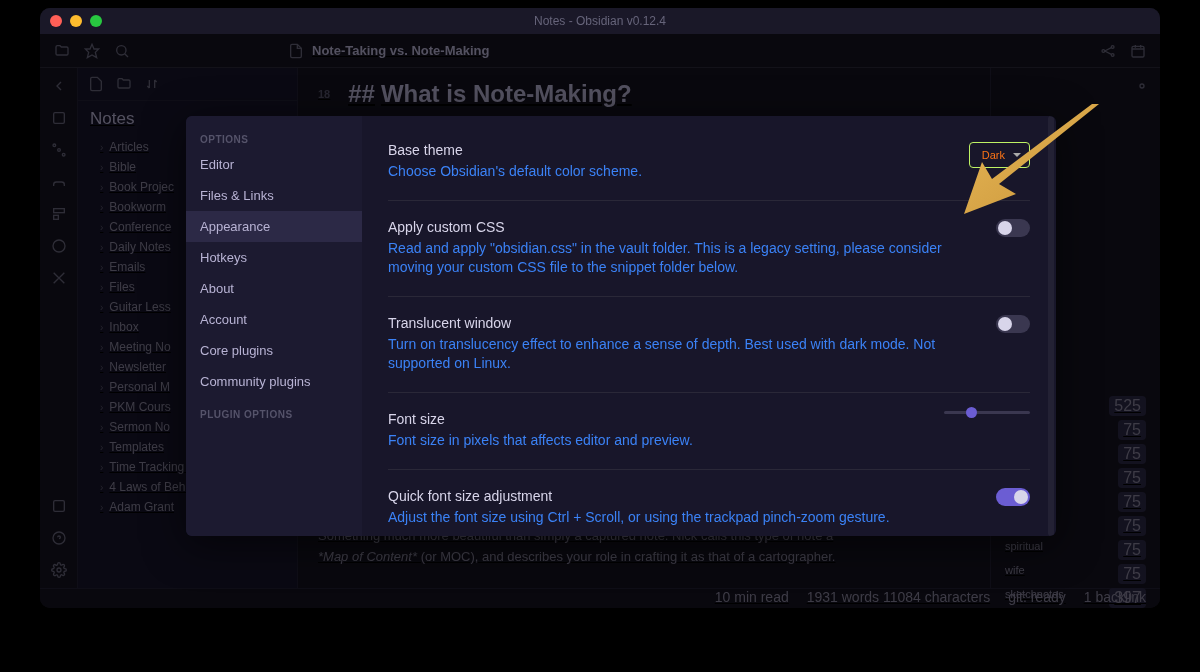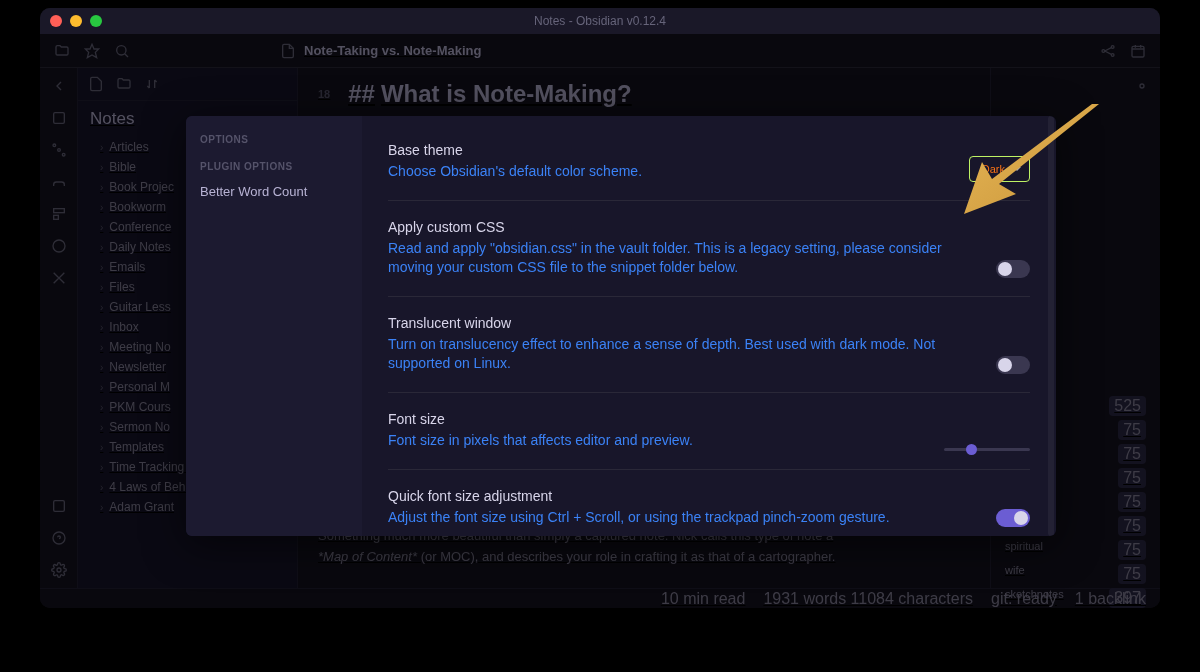--- a/index.html
+++ b/index.html
@@ -3,49 +3,49 @@
 <meta charset="utf-8">
 <style>
 * { margin:0; padding:0; box-sizing:border-box; font-family:-apple-system,BlinkMacSystemFont,"Segoe UI",sans-serif; }
 body { background:#000; display:flex; justify-content:center; align-items:flex-start; padding:8px; }
 .window { width:1120px; height:600px; background:#15131f; border-radius:10px; overflow:hidden; position:relative; box-shadow:0 0 20px rgba(0,0,0,.5);text-decoration:underline; }
 .titlebar { height:26px; display:flex; align-items:center; padding:0 10px; background:#1a1828; position:relative; }
 .traffic { display:flex; gap:8px; }
 .dot { width:12px; height:12px; border-radius:50%; }
 .red{background:#ff5f57}.yellow{background:#febc2e}.green{background:#28c840}
 .apptitle { position:absolute; left:50%; transform:translateX(-50%); color:#66647a; font-size:12px; }
-.toolbar { height:34px; display:flex; align-items:center; border-bottom:1px solid #2a2838; }
+.toolbar { height:34px; display:flex; align-items:center; border-bottom:1px solid #2a2838;gap:8px; }
 .tb-left { display:flex; align-items:center; gap:14px; padding:0 14px; width:230px; }
 .tab { flex:1; display:flex; align-items:center; padding:0 10px; color:#b8b3d4; font-size:13px; font-weight:600; }
 .tb-right { display:flex; gap:14px; padding:0 14px; }
 .ico { width:16px; height:16px; color:#66647a; }
 .body { display:flex; height:calc(100% - 60px - 20px); }
 .ribbon { width:38px; background:#15131f; border-right:1px solid #222033; display:flex; flex-direction:column; align-items:center; padding:10px 0; gap:16px; }
 .sidebar { width:220px; background:#18162a; border-right:1px solid #222033; display:flex; flex-direction:column; }
 .sb-header { padding:8px 10px; display:flex; gap:12px; color:#66647a; border-bottom:1px solid #222033;}
 .sb-title { color:#b8b3d4; font-size:17px; padding:8px 12px; font-weight:500;}
 .sb-list { flex:1; overflow:hidden; font-size:12px; color:#88849c; }
 .sb-item { padding:3px 12px 3px 22px; display:flex; align-items:center; white-space:nowrap; }
 .sb-item::before { content:"›"; margin-right:6px; color:#55536a; font-size:10px;}
 .main { flex:1; display:flex; flex-direction:column; position:relative; }
 .heading { padding:12px 20px; color:#b8b3d4; font-size:24px; font-weight:600; border-bottom:1px solid #222033; display:flex; align-items:center;}
 .line-no{color:#55536a;font-size:11px;margin-right:18px;}
 .content { flex:1; padding:14px 130px 14px 20px; color:#88849c; font-size:13px; line-height:1.6; overflow:hidden;}
 .rightpanel { width:170px; background:#15131f; border-left:1px solid #222033; padding:10px; font-size:11px; color:#88849c;}
 .tag-row{display:flex;justify-content:space-between;padding:2px 4px;}
-.statusbar { height:20px; display:flex; align-items:center; justify-content:flex-end; gap:18px; padding:0 14px; font-size:16px; color:#88849c; border-top:1px solid #222033;}
+.statusbar { height:20px; display:flex; justify-content:flex-end; gap:18px; padding:0 14px; font-size:14px; color:#88849c; border-top:1px solid #222033;}
 
 .backdrop { position:absolute; inset:26px 0 0 0; background:rgba(0,0,0,.55); }
 .modal { position:absolute; top:108px; left:146px; width:870px; height:420px; background:#18162a; border-radius:6px; display:flex; overflow:hidden; box-shadow:0 8px 40px rgba(0,0,0,.6);}
 .modal-side { width:176px; background:#1c1a30; padding:14px 0; font-size:12px; overflow-y:auto;}
 .ms-head { color:#55536a; font-size:10px; letter-spacing:.5px; padding:4px 14px; text-transform:uppercase; font-weight:600;}
 .ms-item { color:#b8b3d4; padding:8px 14px; cursor:pointer; font-size:13px;}
 .ms-item.active { background:#2c2946; }
 .modal-body { flex:1; padding:8px 26px; overflow-y:auto; }
-.setting { padding:18px 0; border-bottom:1px solid #2a2838; display:flex; align-items:flex-end; gap:16px;}
+.setting { padding:18px 0; border-bottom:1px solid #2a2838; display:flex; align-items:flex-start; gap:16px;}
 .setting:last-child{border-bottom:none;}
 .set-text { flex:1; }
 .set-title { color:#d8d5ea; font-size:14px; margin-bottom:4px; }
 .set-desc { color:#3b82f6; font-size:14px; line-height:1.4; }
 .dropdown { border:1px solid #bef264; background:#18162a; color:#f97316; padding:6px 24px 6px 12px; border-radius:4px; font-size:11px; position:relative;}
 .dropdown::after{content:"";position:absolute;right:8px;top:50%;width:0;height:0;border-left:4px solid transparent;border-right:4px solid transparent;border-top:4px solid #aaa;transform:translateY(-50%);}
 .toggle { width:34px; height:18px; background:#3a3750; border-radius:10px; position:relative; cursor:pointer;}
 .toggle::after{content:"";position:absolute;top:2px;left:2px;width:14px;height:14px;background:#d8d5ea;border-radius:50%;}
 .toggle.on{background:#6b5dd3;}
 .toggle.on::after{left:18px;}
@@ -246,24 +246,31 @@
     <span>10 min read</span>
     <span>1931 words 11084 characters</span>
     <span>git: ready</span>
     <span>1 backlink</span>
   </div>
 
   <div class="backdrop"></div>
   <div class="modal">
     <div class="modal-side">
       <div class="ms-head">OPTIONS</div>
+      <div id="ms-list1">
+          <div class="ms-item">Editor</div>
+          <div class="ms-item">Files &amp; Links</div>
+          <div class="ms-item active">Appearance</div>
+          <div class="ms-item">Hotkeys</div>
+          <div class="ms-item">About</div>
+          <div class="ms-item">Account</div>
+          <div class="ms-item">Core plugins</div>
+          <div class="ms-item">Community plugins</div>
+        </div>
       <div class="ms-head" style="margin-top:8px">PLUGIN OPTIONS</div>
-      <div id="ms-list2">
-          <div class="ms-item">Better Word Count</div>
-        </div>
     </div>
     <div class="modal-body">
       <div class="setting">
         <div class="set-text">
           <div class="set-title">Base theme</div>
           <div class="set-desc">Choose Obsidian's default color scheme.</div>
         </div>
         <div class="dropdown">Dark</div>
       </div>
       <div class="setting">

